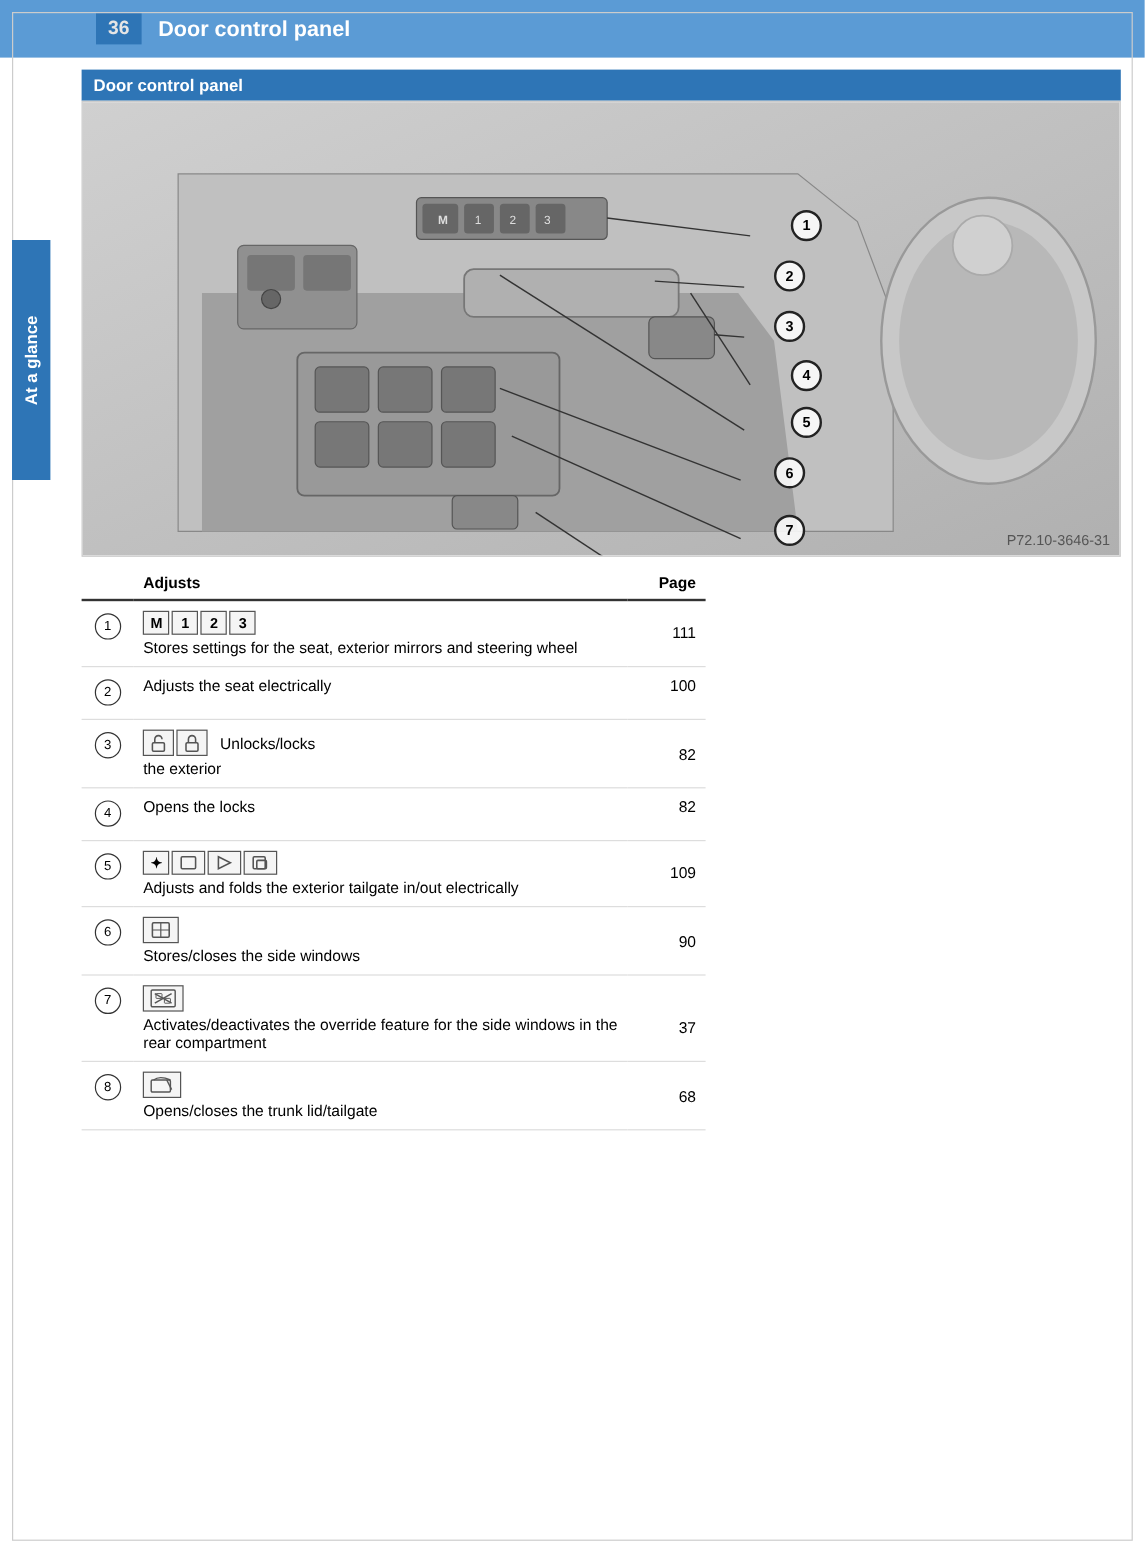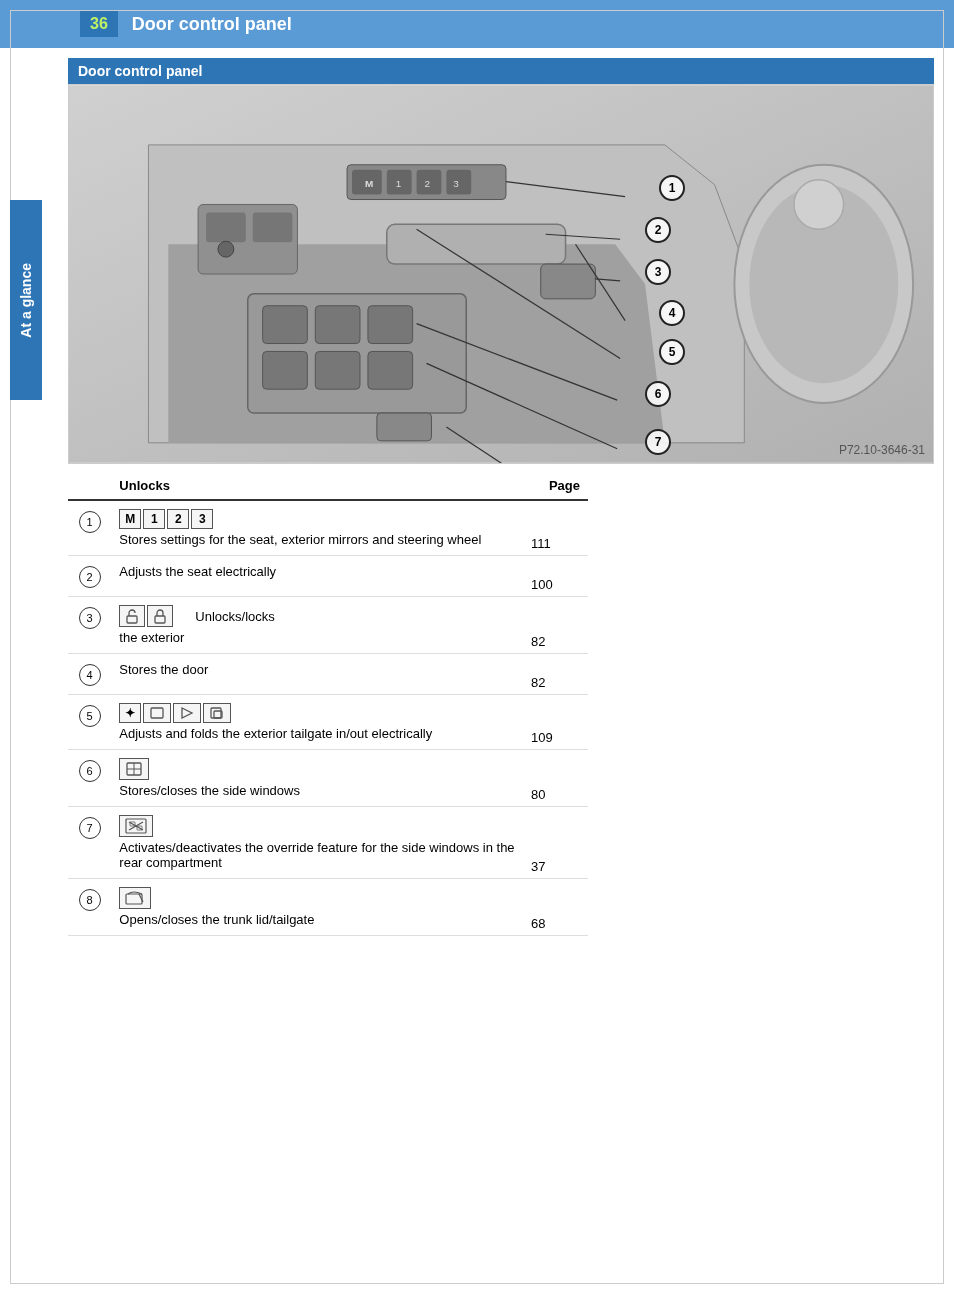--- a/index.html
+++ b/index.html
@@ -22,21 +22,21 @@
     
     .header {
       background: #5b9bd5;
       height: 48px;
       display: flex;
       align-items: center;
       padding-left: 80px;
     }
     .header-page-num {
       background: #2e75b6;
-      color: #bef264;
+      color: #e5e5e5;
       font-weight: bold;
       font-size: 16px;
       padding: 4px 10px;
       margin-right: 14px;
     }
     .header-title {
       color: #fff;
       font-weight: bold;
       font-size: 18px;
     }
@@ -138,24 +138,24 @@
       vertical-align: top;
       font-size: 13px;
     }
     .func-table tbody td.num-col {
       width: 40px;
       text-align: center;
       vertical-align: top;
       padding-top: 10px;
     }
     .func-table tbody td.page-col {
-      text-align: left;
+      text-align: right;
       vertical-align: bottom;
       width: 60px;
-      padding-bottom: 4px;
+      padding-bottom: 20px;
     }
     .func-table tbody td.func-col {
       width: 380px;
     }
 
     
     .circle-num {
       display: inline-flex;
       align-items: center;
       justify-content: center;
@@ -299,21 +299,21 @@
     
 
     
     <div class="photo-ref">P72.10-3646-31</div>
   </div>
 
   <table class="func-table">
     <thead>
       <tr>
         <th style="width:40px;"></th>
-        <th class="func-col">Unlocks</th>
+        <th class="func-col">Adjusts</th>
         <th class="page-col">Page</th>
       </tr>
     </thead>
     <tbody id="table-body">
     <tr>
           <td class="num-col"><span class="circle-num">1</span></td>
           <td class="func-col"><div class="icon-row">
       <span class="icon-box">M</span>
       <span class="icon-box">1</span>
       <span class="icon-box">2</span>
@@ -334,27 +334,27 @@
                   <rect x="2" y="8" width="10" height="7" rx="1" fill="none" stroke="#555" stroke-width="1.3"></rect>
                   <path d="M4,8 V5 a3,3 0 0,1 6,0" fill="none" stroke="#555" stroke-width="1.3"></path>
                 </svg>
       </span>
       <span class="icon-box">
         <svg width="14" height="16" viewBox="0 0 14 16">
                   <rect x="2" y="8" width="10" height="7" rx="1" fill="none" stroke="#555" stroke-width="1.3"></rect>
                   <path d="M4,8 V5 a3,3 0 0,1 6,0 V8" fill="none" stroke="#555" stroke-width="1.3"></path>
                 </svg>
       </span>
-      <span style="font-size:13px;margin-left:20px;">Unlocks/locks</span>
+      <span style="font-size:13px;margin-left:8px;">Unlocks/locks</span>
     </div><span>the exterior</span></td>
           <td class="page-col">82</td>
         </tr>
         <tr>
           <td class="num-col"><span class="circle-num">4</span></td>
-          <td class="func-col"><span>Stores the door</span></td>
+          <td class="func-col"><span>Opens the locks</span></td>
           <td class="page-col">82</td>
         </tr>
         <tr>
           <td class="num-col"><span class="circle-num">5</span></td>
           <td class="func-col"><div class="icon-row">
       <span class="icon-box">✦</span>
       <span class="icon-box">
         <svg width="16" height="14" viewBox="0 0 16 14">
                   <rect x="2" y="2" width="12" height="10" rx="1" fill="none" stroke="#555" stroke-width="1.3"></rect>
                 </svg>
@@ -377,21 +377,21 @@
           <td class="num-col"><span class="circle-num">6</span></td>
           <td class="func-col"><div class="icon-row">
       <span class="icon-box">
         <svg width="18" height="16" viewBox="0 0 18 16">
           <rect x="2" y="2" width="14" height="12" rx="1" fill="none" stroke="#555" stroke-width="1.3"></rect>
           <line x1="2" y1="8" x2="16" y2="8" stroke="#555" stroke-width="1"></line>
           <line x1="9" y1="2" x2="9" y2="14" stroke="#555" stroke-width="1"></line>
         </svg>
       </span>
     </div><span>Stores/closes the side windows</span></td>
-          <td class="page-col">80</td>
+          <td class="page-col">90</td>
         </tr>
         <tr>
           <td class="num-col"><span class="circle-num">7</span></td>
           <td class="func-col"><div class="icon-row">
       <span class="icon-box">
         <svg width="22" height="16" viewBox="0 0 22 16">
           <rect x="1" y="1" width="20" height="14" rx="1" fill="none" stroke="#555" stroke-width="1.2"></rect>
           <line x1="4" y1="4" x2="18" y2="12" stroke="#555" stroke-width="1.2"></line>
           <line x1="4" y1="12" x2="18" y2="4" stroke="#555" stroke-width="1.2"></line>
           <rect x="5" y="4" width="5" height="4" rx="0.5" fill="none" stroke="#555" stroke-width="0.8"></rect>

